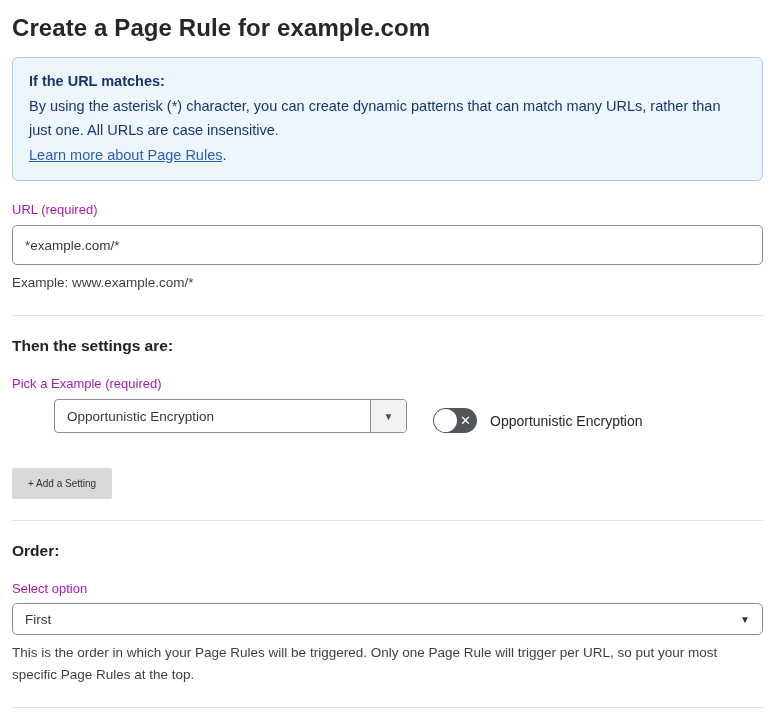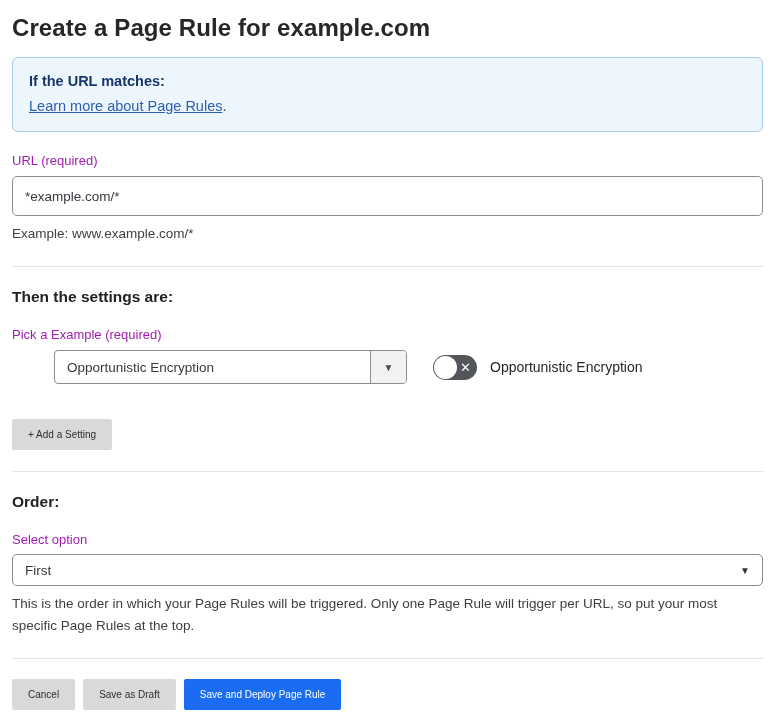--- a/index.html
+++ b/index.html
@@ -65,21 +65,21 @@
   }
   .section-heading {
     font-size: 15.5px;
     font-weight: bold;
     color: #222222;
     margin-top: 21px;
   }
   .setting-row {
     margin-top: 8px;
     display: flex;
-    align-items: center;
+    align-items: flex-end;
     padding-left: 42px;
   }
   .combo {
     width: 353px;
     height: 34px;
     border: 1px solid #8d8d8d;
     border-radius: 4px;
     display: flex;
     align-items: stretch;
     overflow: hidden;
@@ -185,20 +185,21 @@
 </style>
 </head>
 <body>
 
 
 
 <h1 class="page-title">Create a Page Rule for example.com</h1>
 
 <div class="info-box">
   <div class="info-heading">If the URL matches:</div>
+  <div>By using the asterisk (*) character, you can create dynamic patterns that can match many URLs, rather than just one. All URLs are case insensitive.</div>
   <div><a class="info-link">Learn more about Page Rules</a><span>.</span></div>
 </div>
 
 <div class="field-label">URL (required)</div>
 <input class="text-input" type="text" value="*example.com/*" style="">
 <div class="helper-text">Example: www.example.com/*</div>
 
 <hr class="divider">
 
 <div class="section-heading">Then the settings are:</div>

